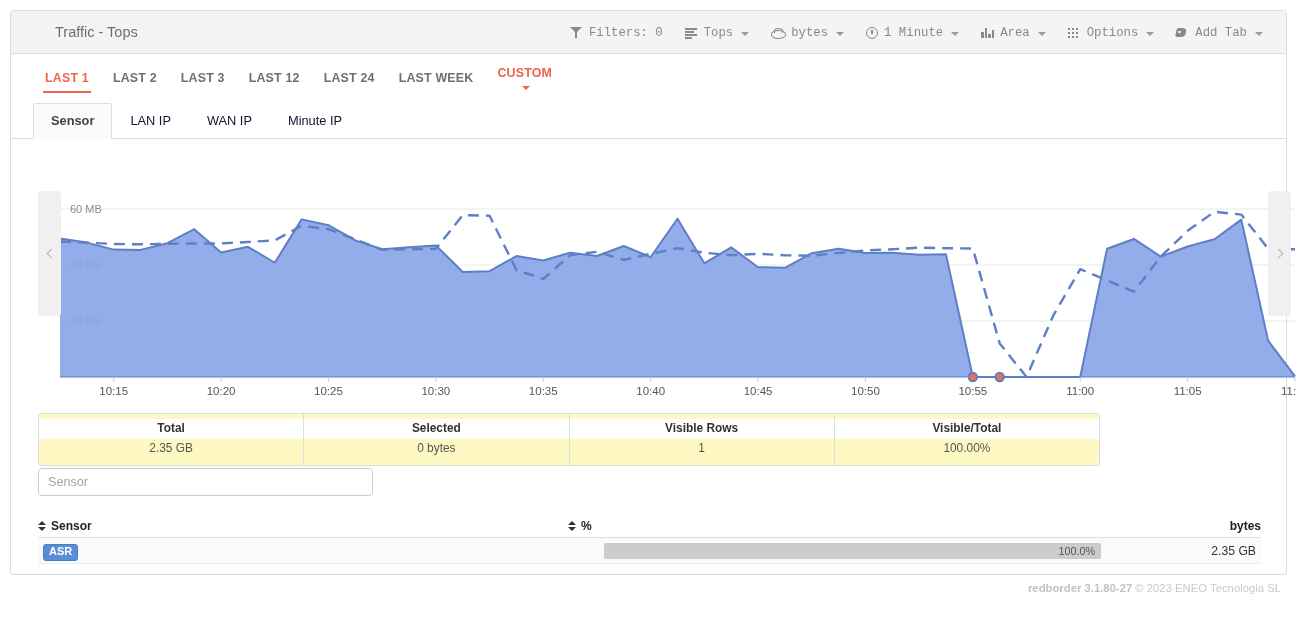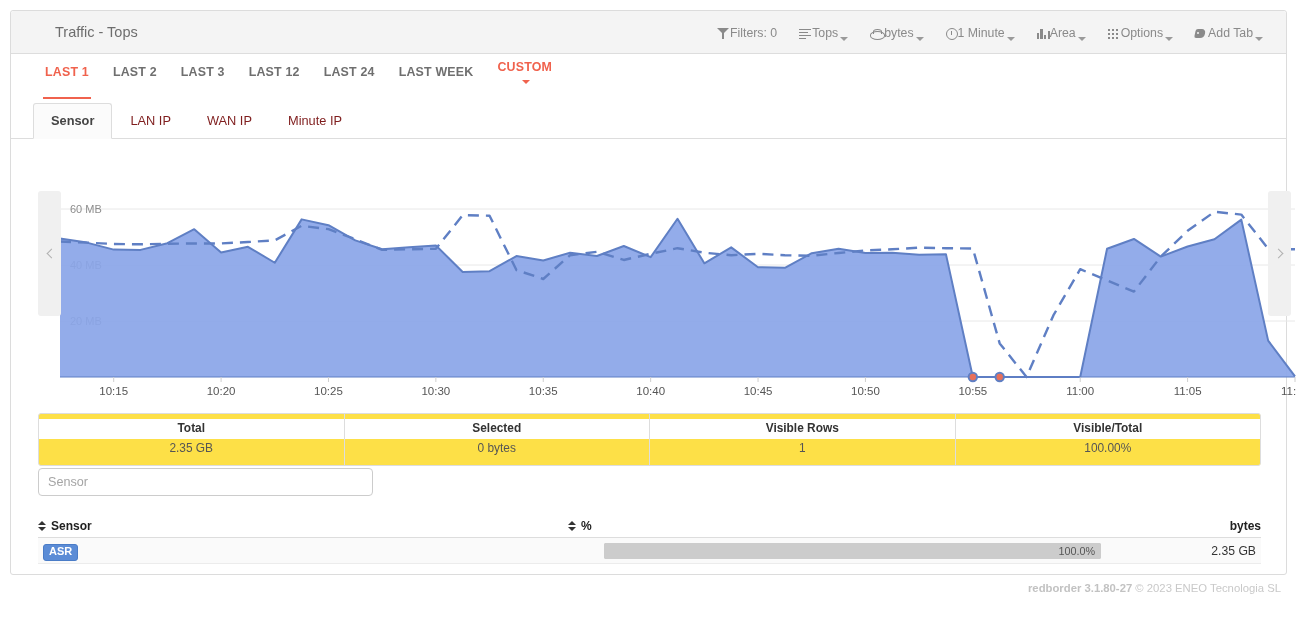--- a/index.html
+++ b/index.html
@@ -46,26 +46,28 @@
   .toolbar {
     position: absolute;
     right: 12px; top: 0;
     height: 43px;
     display: flex;
     align-items: center;
     gap: 0px;
   }
   .tb-item {
     display: flex;
-    align-items: flex-end;
+    align-items: center;
+    gap: 6px;
     padding: 4px 11px;
     font-size: 12.3px;
     color: #8a8a8a;
     cursor: pointer;
     white-space: nowrap;
+    font-family: Liberation Mono, monospace;
   }
   .tb-ico {
     display: inline-block;
     width: 13px; height: 13px;
     position: relative;
     flex: none;
   }
   .caret {
     display: inline-block;
     width: 0; height: 0;
@@ -149,21 +151,21 @@
     padding-left: 22px;
     display: flex;
     align-items: center;
     gap: 0px;
   }
   .range-item {
     font-size: 12.4px;
     font-weight: bold;
     color: #6f6f6f;
     letter-spacing: .2px;
-    padding: 6px 12px 19px 12px;
+    padding: 6px 12px 7px 12px;
     cursor: pointer;
     position: relative;
   }
   .range-item.active {
     color: #f0624d;
   }
   .range-item.active::after {
     content: "";
     position: absolute;
     left: 10px; right: 10px; bottom: -1px;
@@ -179,21 +181,21 @@
     left: 0; top: 92px;
     width: 100%;
     height: 36px;
     padding-left: 22px;
     display: flex;
     align-items: flex-end;
     border-bottom: 1px solid #dddddd;
   }
   .tab {
     font-size: 12.8px;
-    color: #7f1d1d;
+    color: #0f172a;
     padding: 9px 17px 9px 17px;
     cursor: pointer;
     border: 1px solid transparent;
     border-radius: 3px 3px 0 0;
     position: relative;
     top: 1px;
     line-height: 16px;
   }
   .tab.active {
     background: #fbfbfb;
@@ -229,26 +231,26 @@
     border-top: 1.6px solid #b0b0b0;
     border-right: 1.6px solid #b0b0b0;
   }
   .nav-arrow.left span { transform: rotate(-135deg); margin-left: 3px; }
   .nav-arrow.right span { transform: rotate(45deg); margin-right: 3px; }
 
   
   .stats {
     position: absolute;
     left: 27px; top: 402px;
-    width: 1223px;
+    width: 1062px;
     display: flex;
     border: 1px solid #dddddd;
     border-radius: 3px;
     overflow: hidden;
-    background: #fde047;
+    background: #fef9c3;
   }
   .stat {
     flex: 1 1 0;
     text-align: center;
     border-right: 1px solid #dddddd;
     padding: 5px 0 7px 0;
   }
   .stat:last-child { border-right: none; }
   .stat-label {
     font-size: 11.9px; font-weight: bold; color: #333;

